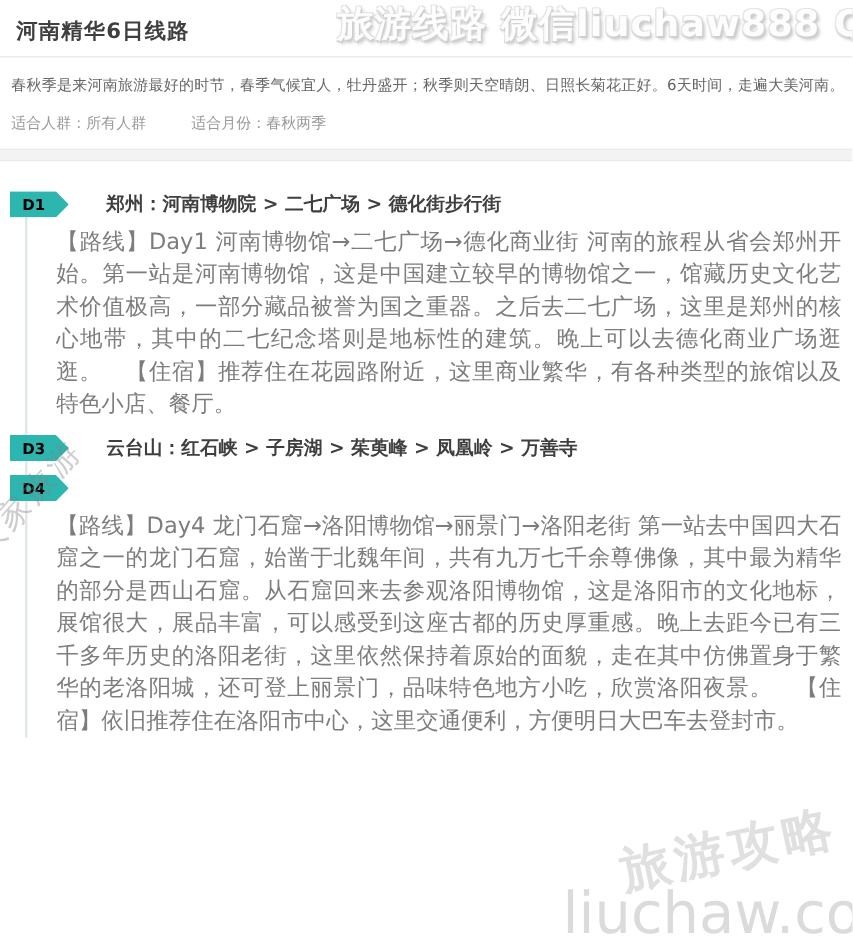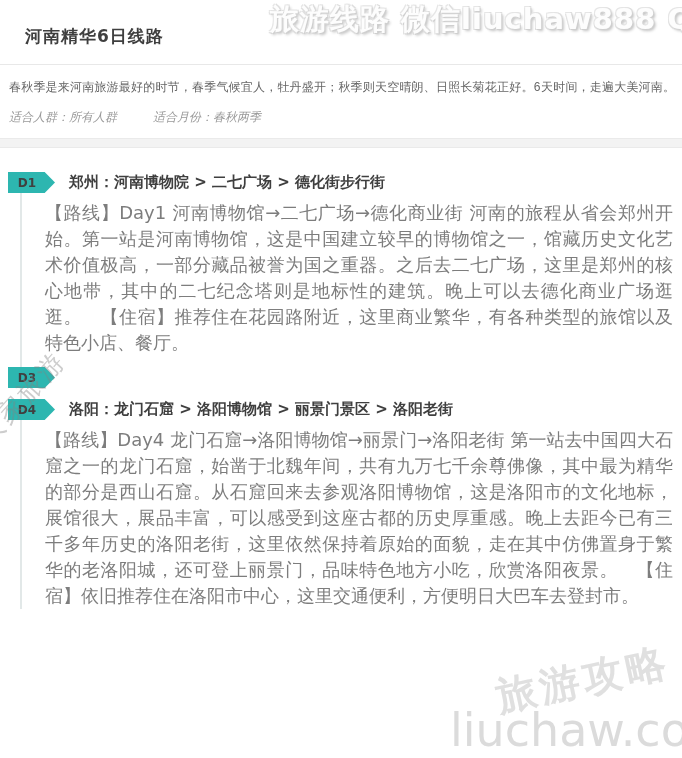--- a/index.html
+++ b/index.html
@@ -4,52 +4,52 @@
 <style>
   html,body{margin:0;padding:0;}
   body{
     width:682px;height:758px;position:relative;overflow:hidden;
     background:#ffffff;
     font-family:"DejaVu Sans","Liberation Sans",sans-serif;
   }
   
   .header{padding:9px 9px 0 9px;}
   .page-title{
-    margin:16px;font-size:17px;font-weight:bold;
+    margin:4px;font-size:17px;font-weight:bold;
     color:var(--heading_text,#3f3f3f);letter-spacing:1px;
   }
   .divider{border-top:1px solid #e8e8e8;margin-top:9px;}
   .desc{
     margin:14px 9px 0 9px;font-size:12px;color:var(--desc_text,#666);
-    white-space:nowrap;letter-spacing:0.2px;font-family:Liberation Mono, monospace;
+    white-space:nowrap;letter-spacing:0.2px;
   }
-  .meta-row{margin:13px 9px 0 9px;font-size:12px;color:var(--meta_text,#999);font-style:italic;}
+  .meta-row{margin:13px 9px 0 9px;font-size:12px;color:var(--meta_text,#999);}
   .meta-gap{display:inline-block;width:36px;}
   .section-band{
     margin-top:12px;height:8px;background:#f3f3f3;
     border-top:1px solid #eaeaea;border-bottom:1px solid #eaeaea;
   }
   
   .timeline{position:relative;padding-top:24px;}
   .tl-line{
     position:absolute;left:20px;top:30px;bottom:0;width:2px;
     background:var(--timeline_line,#e2e8e8);z-index:0;
   }
   .day{margin-bottom:11px;position:relative;}
   .day-head{display:flex;align-items:center;}
   .badge{
     position:relative;z-index:2;margin-left:8px;
     width:47px;height:21px;box-sizing:border-box;padding-right:9px;
     display:flex;align-items:center;justify-content:center;
-    background:var(--badge_teal,#2db6b0);color:#404040;
+    background:var(--badge_teal,#2db6b0);color:#000000;
     font-size:12px;font-weight:bold;
     clip-path:polygon(0 0,78% 0,100% 50%,78% 100%,0 100%);
   }
   .day-title{
-    margin-left:14px;font-size:15px;font-weight:bold;
+    margin-left:30px;font-size:15px;font-weight:bold;
     color:var(--heading_text,#3f3f3f);
   }
   .day-text{
     margin:7px 9px 0 45px;font-size:18px;line-height:26px;
     color:var(--body_text,#7d7d7d);text-align:justify;
   }
   
   .wm{position:absolute;pointer-events:none;white-space:nowrap;z-index:10;}
   .wm-top{
     left:270px;top:0;font-size:29px;font-weight:bold;color:#fdfdfd;
@@ -95,27 +95,27 @@
       <div class="badge">D1</div>
       <div class="day-title">郑州：河南博物院 &gt; 二七广场 &gt; 德化街步行街</div>
     </div>
     <div class="day-text">【路线】Day1 河南博物馆→二七广场→德化商业街 河南的旅程从省会郑州开始。第一站是河南博物馆，这是中国建立较早的博物馆之一，馆藏历史文化艺术价值极高，一部分藏品被誉为国之重器。之后去二七广场，这里是郑州的核心地带，其中的二七纪念塔则是地标性的建筑。晚上可以去德化商业广场逛逛。　【住宿】推荐住在花园路附近，这里商业繁华，有各种类型的旅馆以及特色小店、餐厅。</div>
   </div>
 
 
   <div class="day">
     <div class="day-head">
       <div class="badge">D3</div>
+      <div class="day-title">云台山：红石峡 &gt; 子房湖 &gt; 茱萸峰 &gt; 凤凰岭 &gt; 万善寺</div>
     </div>
   </div>
 
   <div class="day">
     <div class="day-head">
       <div class="badge">D4</div>
-      <div class="day-title">洛阳：龙门石窟 &gt; 洛阳博物馆 &gt; 丽景门景区 &gt; 洛阳老街</div>
     </div>
     <div class="day-text">【路线】Day4 龙门石窟→洛阳博物馆→丽景门→洛阳老街 第一站去中国四大石窟之一的龙门石窟，始凿于北魏年间，共有九万七千余尊佛像，其中最为精华的部分是西山石窟。从石窟回来去参观洛阳博物馆，这是洛阳市的文化地标，展馆很大，展品丰富，可以感受到这座古都的历史厚重感。晚上去距今已有三千多年历史的洛阳老街，这里依然保持着原始的面貌，走在其中仿佛置身于繁华的老洛阳城，还可登上丽景门，品味特色地方小吃，欣赏洛阳夜景。　【住宿】依旧推荐住在洛阳市中心，这里交通便利，方便明日大巴车去登封市。</div>
   </div>
 </div>
 
 <div class="wm wm-top">旅游线路 微信liuchaw888 Q1085457255</div>
 <div class="wm wm-left">大家旅游</div>
 <div class="wm wm-bottom">旅游攻略</div>
 <div class="wm wm-site">liuchaw.com</div>
 

